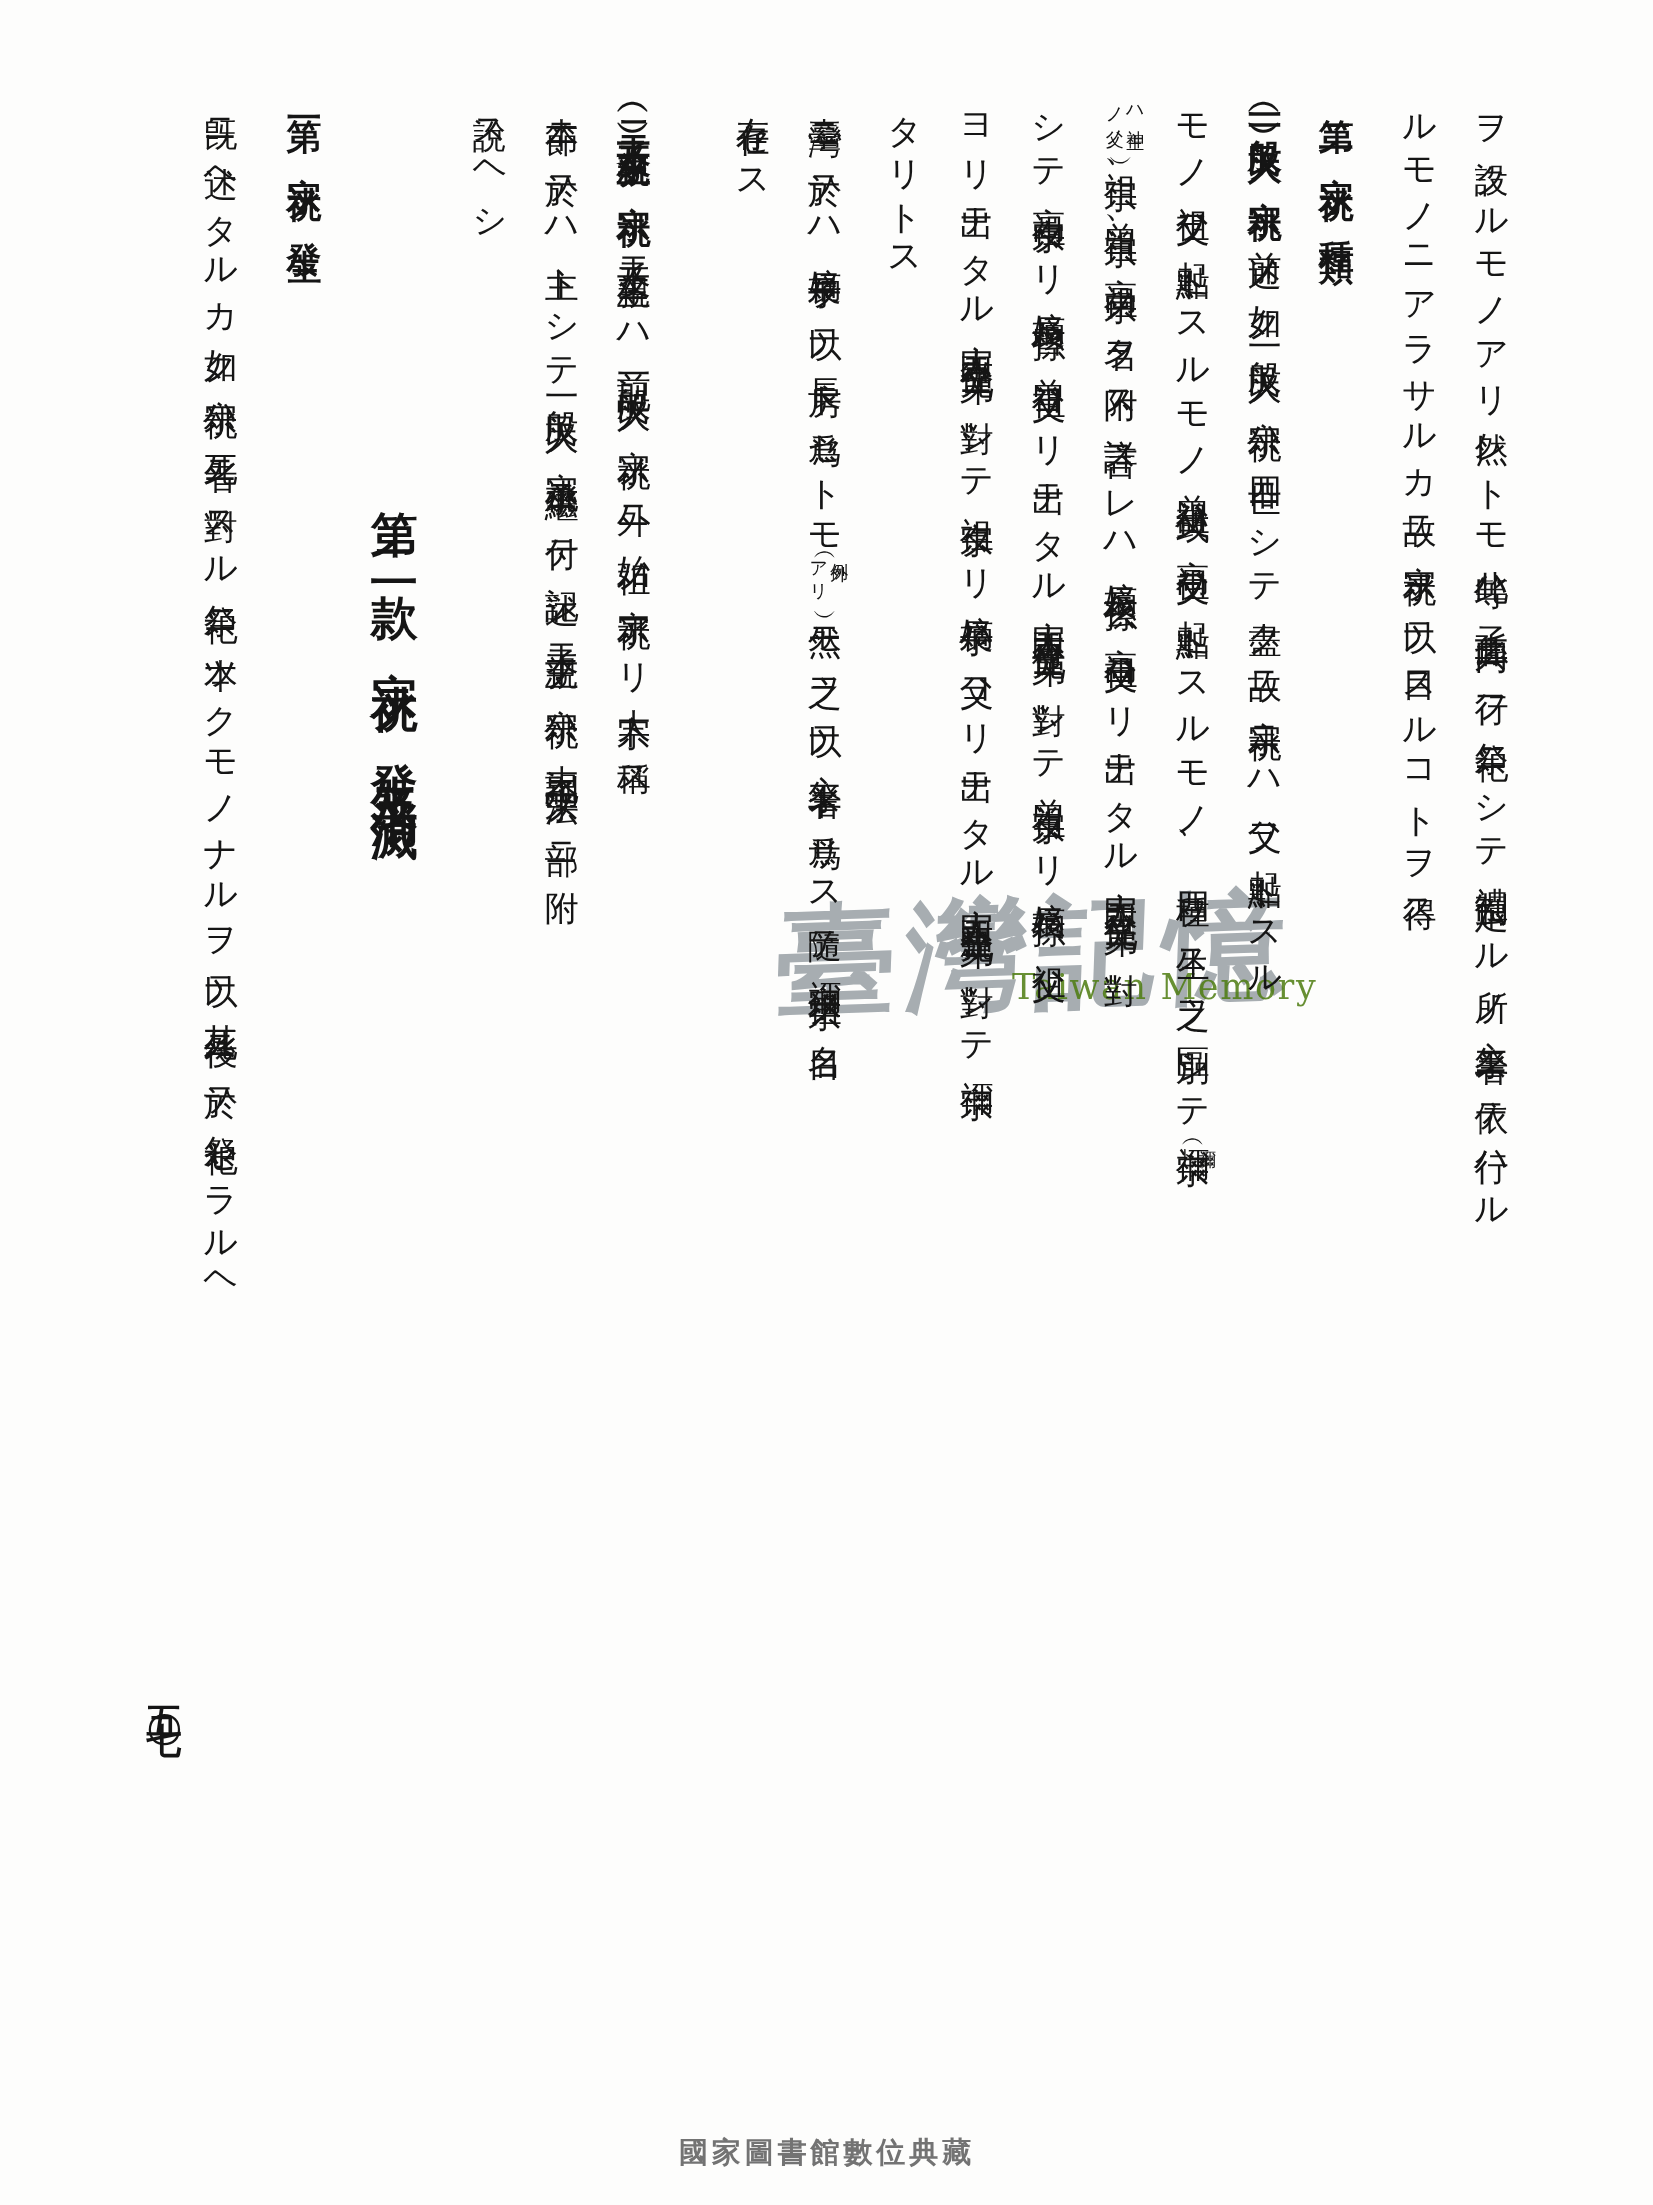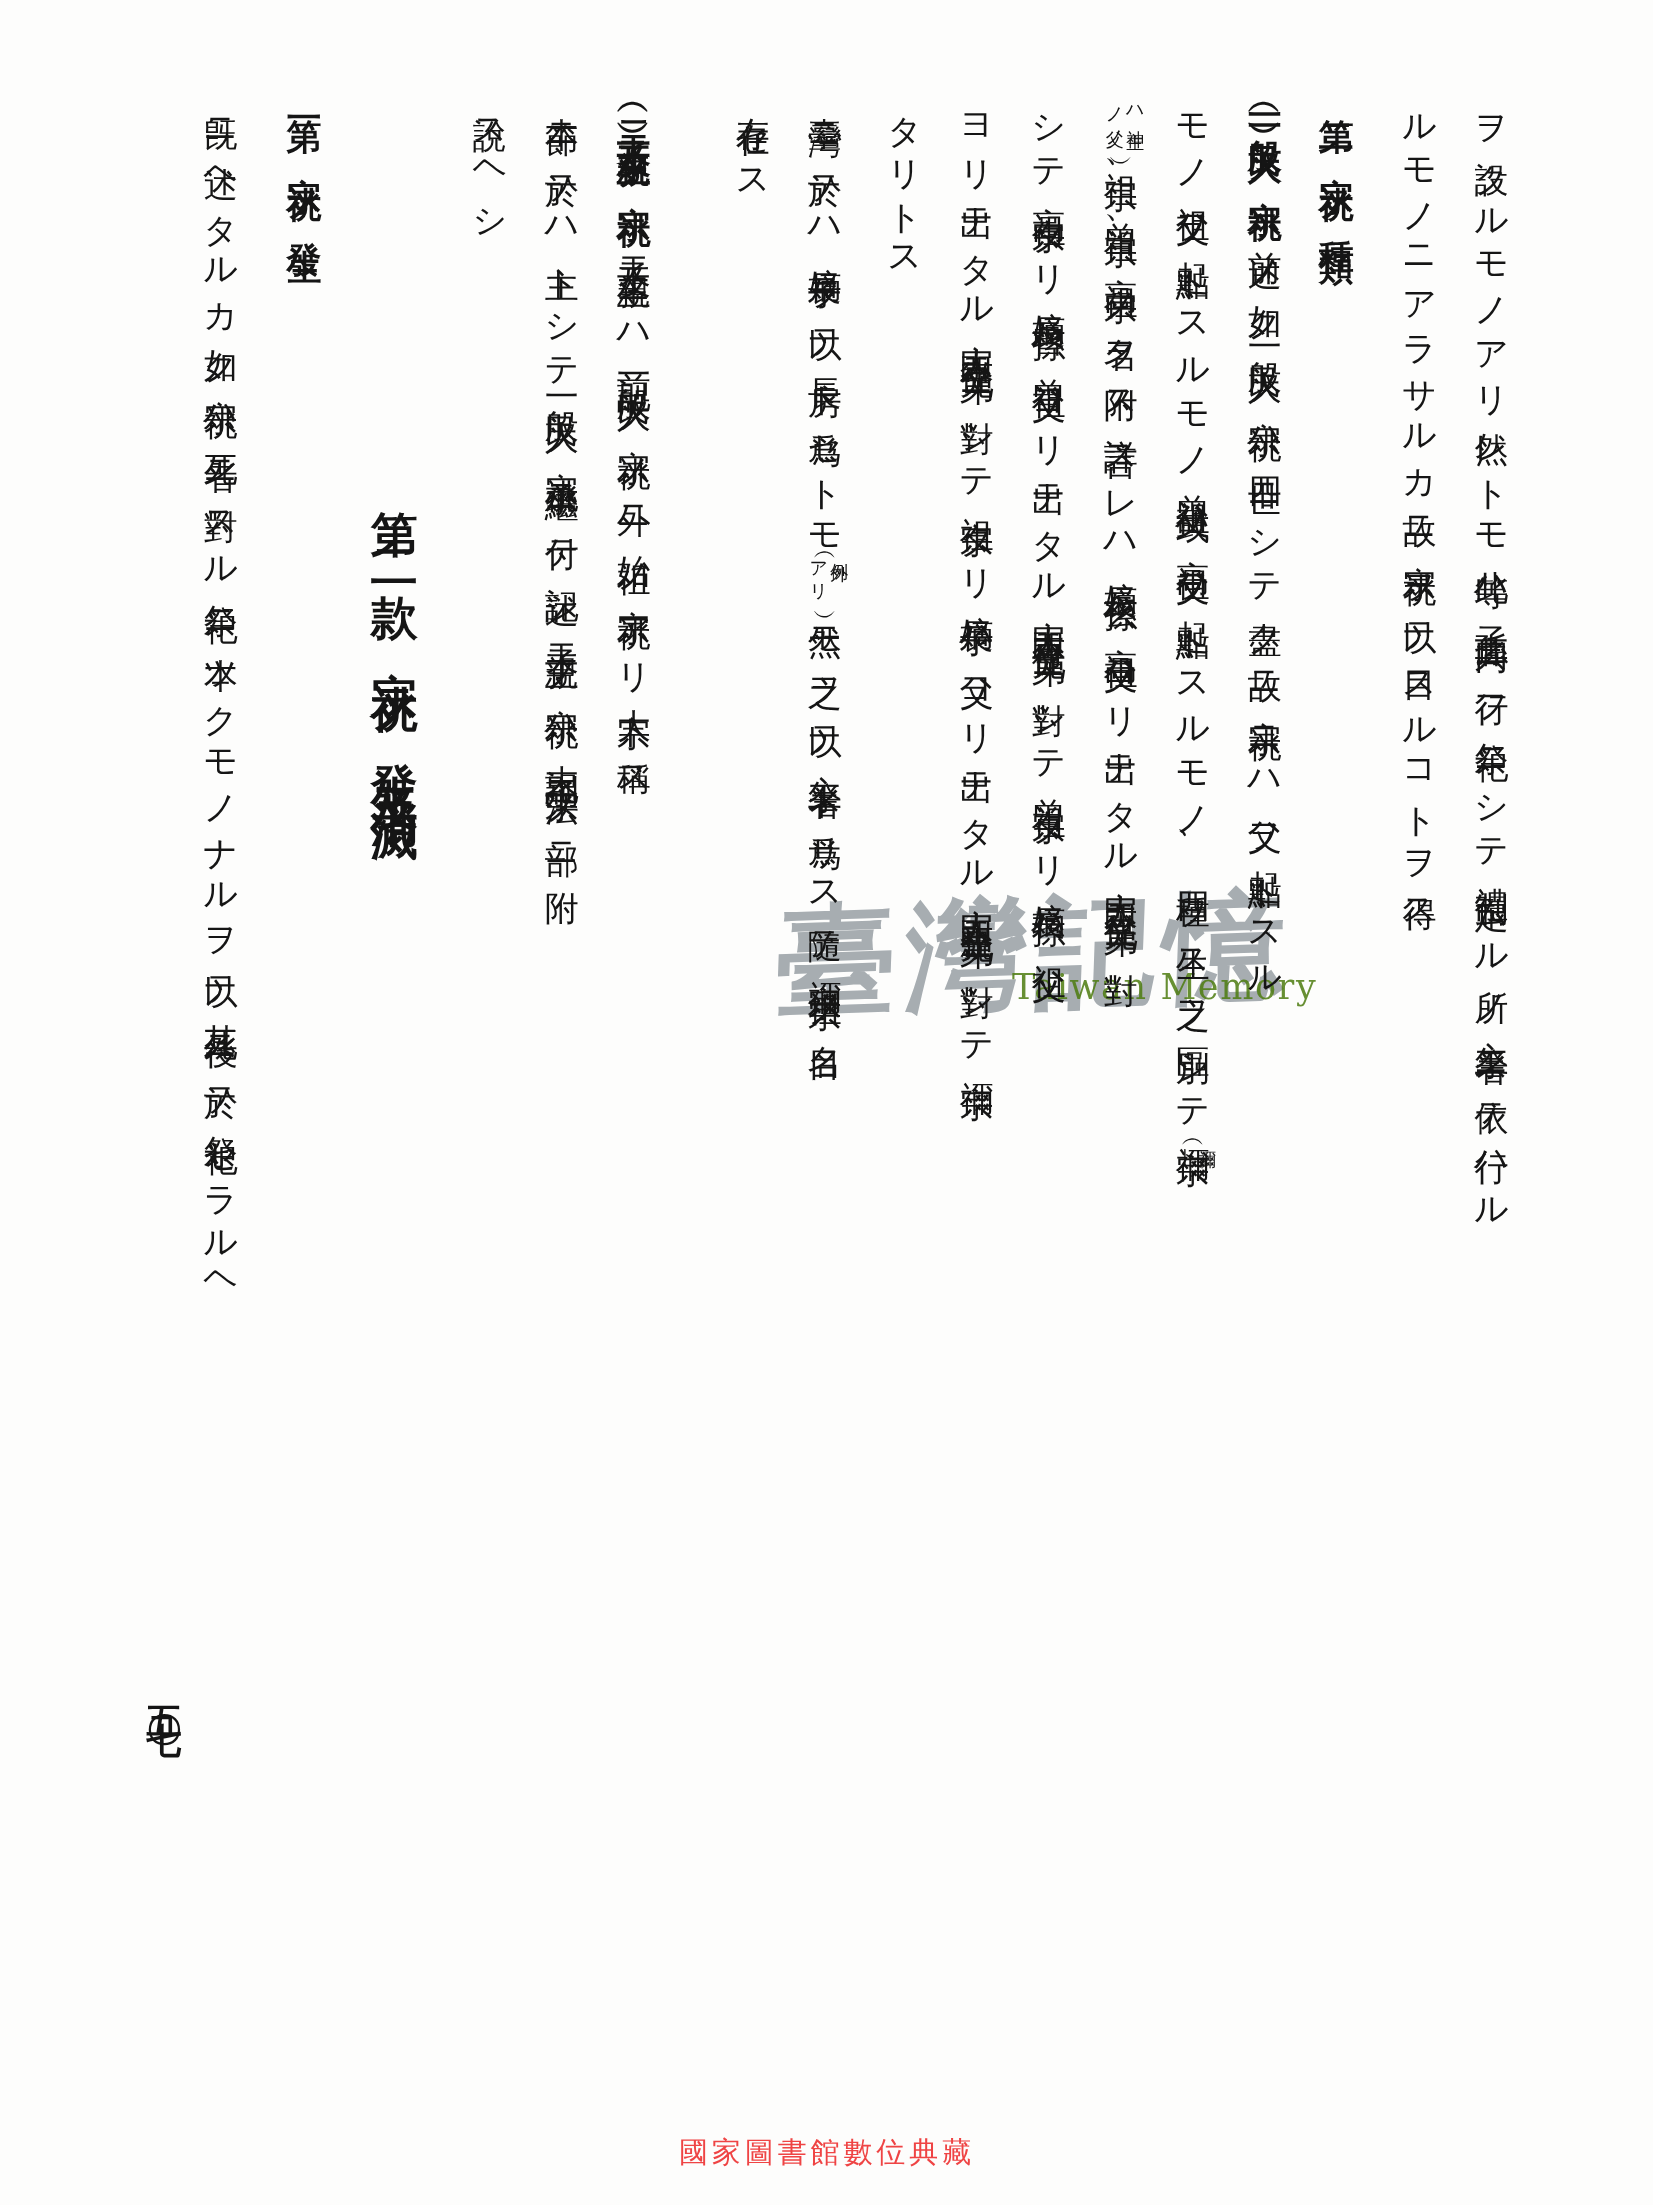--- a/index.html
+++ b/index.html
@@ -79,23 +79,23 @@
     letter-spacing:7.9px;
     font-weight:bold;
     z-index:2;
   }
   
   .footer{
     position:absolute;
     left:50%;top:2133px;
     transform:translateX(-50%);
     font-size:29px;
-    font-weight:normal;
+    font-weight:bold;
     letter-spacing:3.9px;
-    color:#ef4444;
+    color:#737373;
     z-index:2;
     white-space:nowrap;
   }
 </style>
 </head>
 <body>
 
 <div class="page">
   <div class="watermark">
     <div class="wm-cjk">臺灣記憶</div>

